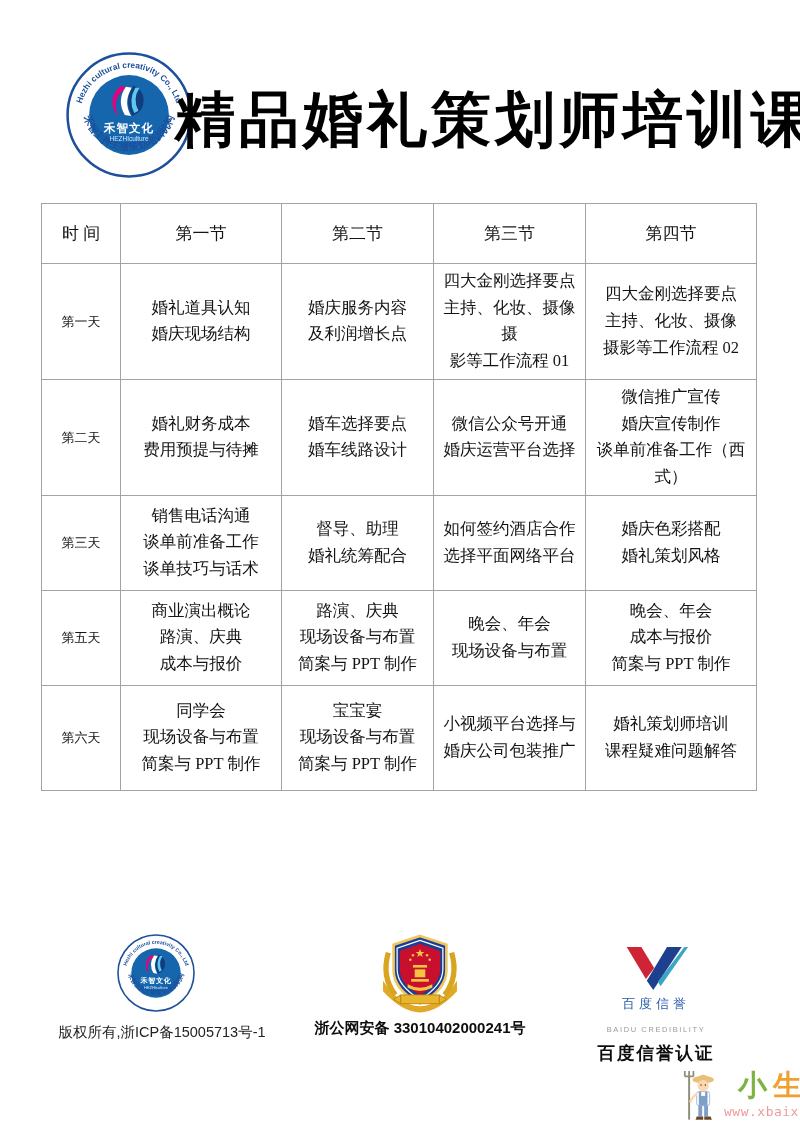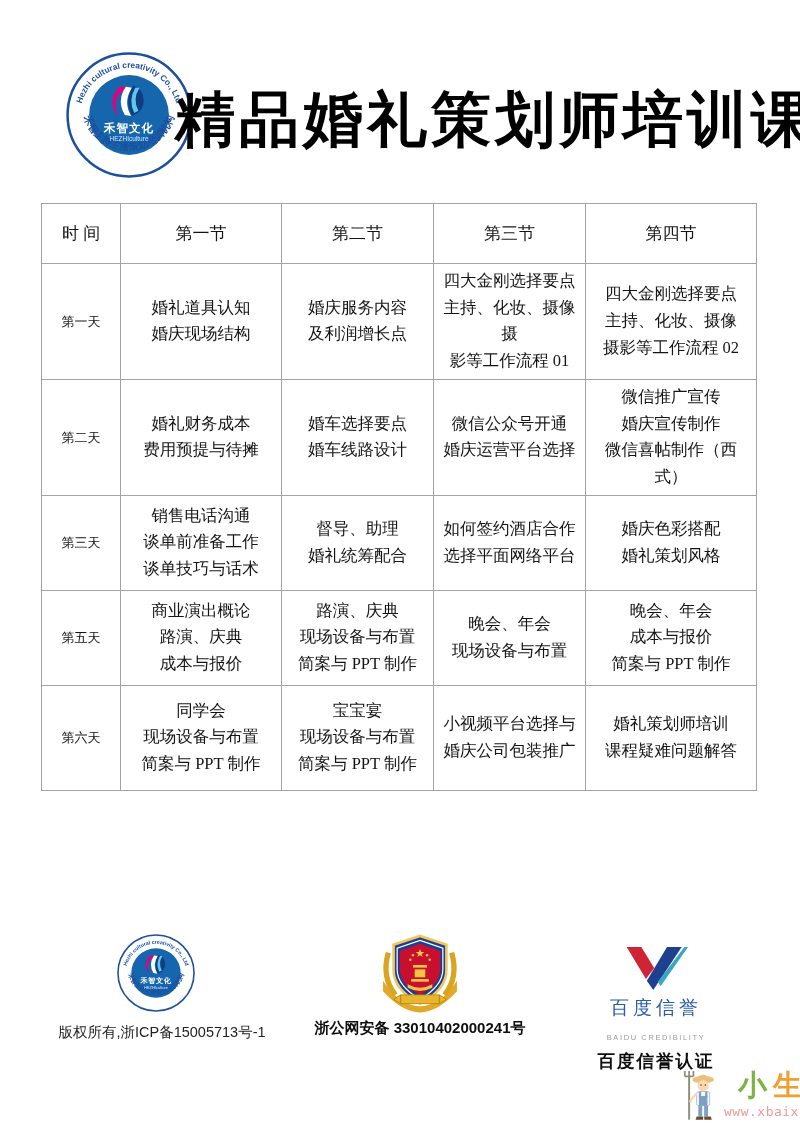--- a/index.html
+++ b/index.html
@@ -40,21 +40,21 @@
     font-size:14.5px; color:#222; font-family:"Liberation Sans","DejaVu Sans",sans-serif;
   }
   .police-badge { position:absolute; left:376px; top:931px; width:88px; height:82px; }
   .police-text {
     position:absolute; left:303px; top:1019px; width:234px; text-align:center;
     font-size:15px; font-weight:bold; color:#0d0d0d;
     font-family:"Liberation Sans","DejaVu Sans",sans-serif; white-space:nowrap;
   }
   .baidu-block { position:absolute; left:583px; top:944px; width:146px; text-align:center; }
   .baidu-v { width:66px; height:48px; display:block; margin:0 auto; }
-  .baidu-cn { font-size:19px; letter-spacing:4px; margin-top:3px;
+  .baidu-cn { font-size:13px; letter-spacing:4px; margin-top:3px;
     font-family:"Liberation Sans","DejaVu Sans",sans-serif; }
   .baidu-en { font-size:7.5px; letter-spacing:1.6px; color:#9a9a9a; margin-top:12px;
     font-family:"Liberation Sans","DejaVu Sans",sans-serif; }
   .baidu-cert { font-size:17.5px; font-weight:bold; letter-spacing:2px; margin-top:7px;
     color:#0d0d0d; font-family:"Liberation Sans","DejaVu Sans",sans-serif; }
 
   
   .watermark { position:absolute; left:680px; top:1070px; width:150px;
     display:flex; align-items:flex-start; }
   .wm-man { width:42px; height:54px; flex:0 0 auto; }
@@ -128,21 +128,21 @@
     <tr>
       <td>第二天</td>
       <td>婚礼财务成本
 费用预提与待摊</td>
       <td>婚车选择要点
 婚车线路设计</td>
       <td>微信公众号开通
 婚庆运营平台选择</td>
       <td>微信推广宣传
 婚庆宣传制作
-微信喜帖制作（西式）</td>
+谈单前准备工作（西式）</td>
     </tr>
     <tr>
       <td>第三天</td>
       <td>销售电话沟通
 谈单前准备工作
 谈单技巧与话术</td>
       <td>督导、助理
 婚礼统筹配合</td>
       <td>如何签约酒店合作
 选择平面网络平台</td>

